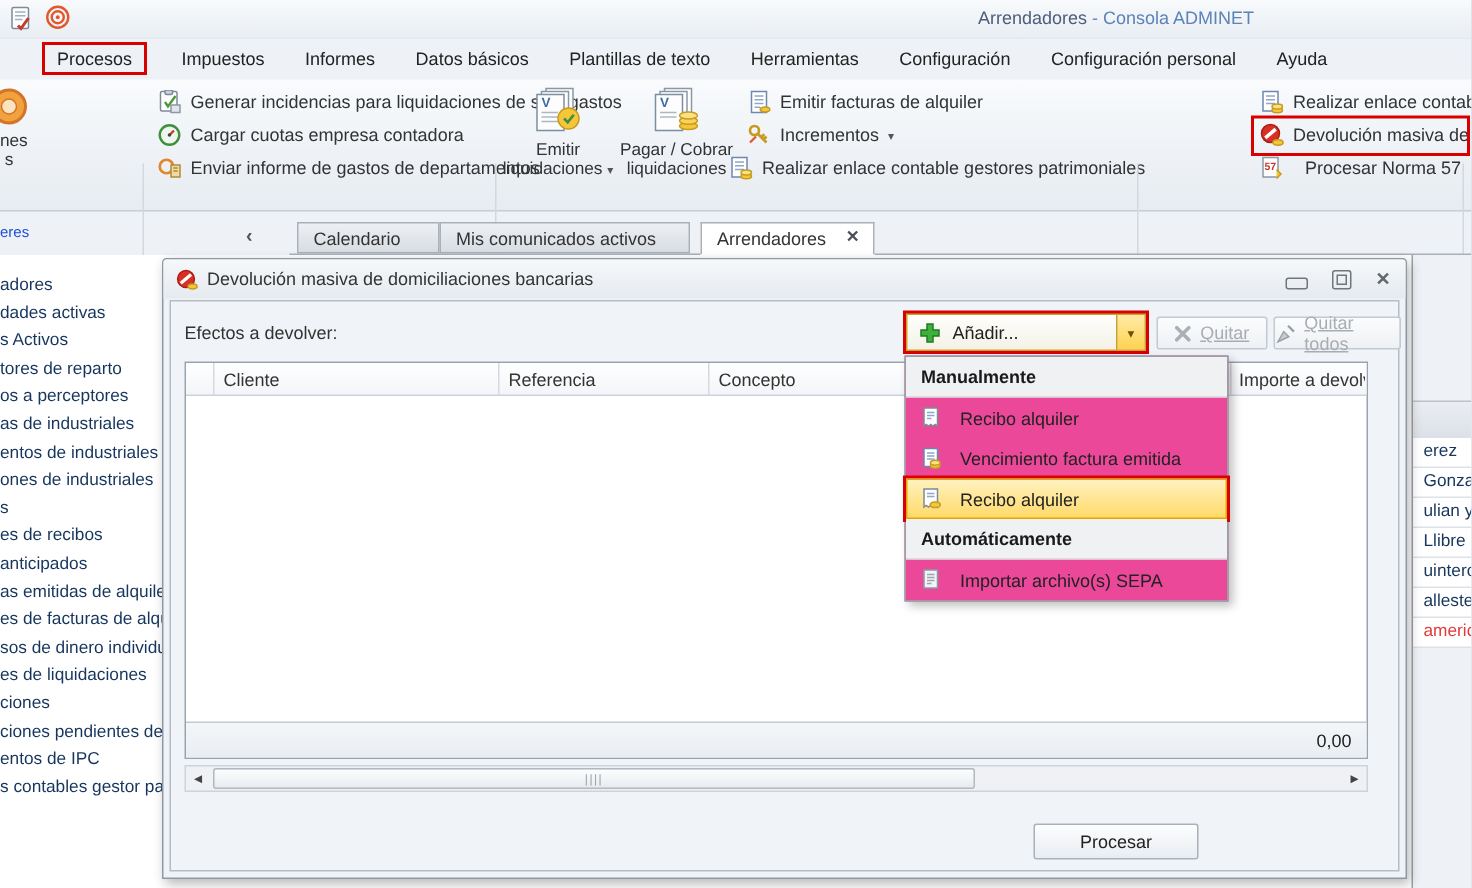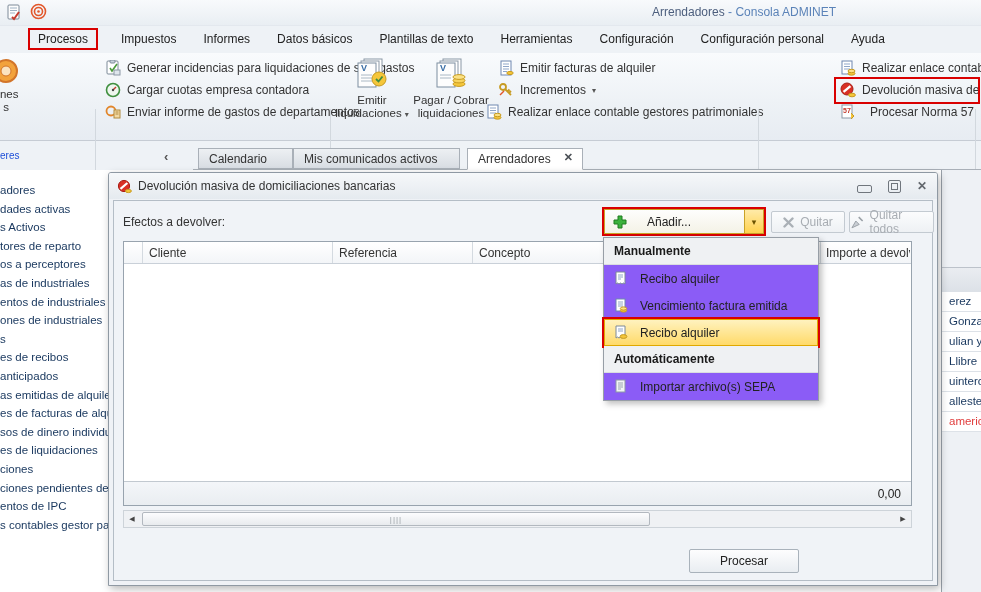--- a/index.html
+++ b/index.html
@@ -57,24 +57,24 @@
   .dlg-controls{position:absolute;right:10px;top:7px;display:flex;gap:16px;align-items:center;}
   .wc-min{width:13px;height:6px;border:1px solid #70767d;border-radius:2px;margin-top:4px;}
   .wc-rest{width:11px;height:11px;border:1px solid #70767d;border-radius:2px;position:relative;}
   .wc-rest::after{content:"";position:absolute;left:2px;top:2px;right:2px;bottom:2px;border:1px solid #70767d;}
   .wc-close{font-size:12px;font-weight:bold;color:#63686e;line-height:11px;}
   .dlg-frame{left:4px;top:27px;width:820px;height:381px;border:1px solid #b4bdc6;background:#f0f3f7;box-sizing:border-box;}
   .efectos{left:14px;top:42px;font-size:12px;color:#333;}
 
   .btn{box-sizing:border-box;border:1px solid #a9b2bb;border-radius:2px;background:linear-gradient(#fdfdfe,#e9edf1);
        display:flex;align-items:center;justify-content:center;font-size:12px;color:#222;gap:6px;cursor:pointer;}
-  .btn.disabled{color:#a8adb3;border-color:#c3cad1;background:linear-gradient(#fbfcfd,#eef1f4);cursor:default;}
+  .btn.disabled{color:#a8adb3;border-color:#c3cad1;background:linear-gradient(#fbfcfd,#eef1f4);cursor:default;text-decoration:underline;}
 
   .add-btn{left:495px;top:36px;width:160px;height:25px;display:flex;box-shadow:0 0 0 2px #d90000;cursor:pointer;}
-  .add-main{flex:1;display:flex;align-items:center;gap:20px;padding-left:8px;border:1px solid #c9a227;border-right:none;
+  .add-main{flex:1;display:flex;align-items:center;gap:8px;padding-left:8px;border:1px solid #c9a227;border-right:none;
             background:linear-gradient(#fefefd,#f4f2e6);box-sizing:border-box;font-size:12px;color:#222;}
   .add-arrow{width:20px;border:1px solid #c9a227;background:linear-gradient(#ffeaa8,#ffd24e);display:flex;align-items:center;justify-content:center;
              font-size:9px;color:#6a5200;box-sizing:border-box;}
   .quitar-btn{left:662px;top:38px;width:74px;height:22px;}
   .quitartodos-btn{left:740px;top:38px;width:85px;height:22px;}
 
   .listbox{left:14px;top:68px;width:789px;height:265px;background:#fff;border:1px solid #98a3ae;box-sizing:border-box;}
   .lb-header{position:absolute;left:0;top:0;width:787px;height:21px;background:linear-gradient(#ffffff,#f3f5f8);border-bottom:1px solid #c9d0d8;}
   .col-sep{position:absolute;top:0;width:1px;height:21px;background:#d4dae0;}
   .lb-h{position:absolute;top:4px;font-size:12px;color:#333;white-space:nowrap;}
@@ -83,21 +83,21 @@
 
   .hscroll{left:14px;top:337px;width:789px;height:18px;background:#eff1f4;border:1px solid #cdd3d9;box-sizing:border-box;display:flex;align-items:center;}
   .sc-btn{width:16px;height:16px;display:flex;align-items:center;justify-content:center;font-size:7px;color:#444;cursor:pointer;}
   .sc-thumb{margin-left:2px;width:508px;height:14px;background:linear-gradient(#fcfdfe,#e8ebee);border:1px solid #b2b8bf;border-radius:2px;
             display:flex;align-items:center;justify-content:center;font-size:8px;letter-spacing:1px;color:#9aa0a6;cursor:grab;box-sizing:border-box;}
   .sc-spacer{flex:1;}
   .procesar-btn{left:580px;top:376px;width:110px;height:24px;}
   .cancelar-btn{left:705px;top:376px;width:98px;height:24px;}
 
   
-  .ddmenu{left:603px;top:237px;width:214px;background:#8b5cf6;border:1px solid #979ea6;box-shadow:3px 3px 6px rgba(0,0,0,.25);z-index:20;}
+  .ddmenu{left:603px;top:237px;width:214px;background:#ec4899;border:1px solid #979ea6;box-shadow:3px 3px 6px rgba(0,0,0,.25);z-index:20;}
   .dd-header{height:26px;line-height:26px;background:#eff1f3;border-bottom:1px solid #dadde0;font-weight:bold;font-size:12px;color:#1a1a1a;padding-left:10px;}
   .dd-item{height:27px;display:flex;align-items:center;gap:12px;padding-left:9px;font-size:12px;color:#222;cursor:pointer;box-sizing:border-box;}
   .dd-item.hl{background:linear-gradient(#fff3c2,#ffd966);box-shadow:inset 0 0 0 1px #e0a800,0 0 0 2px #d90000;}
 
   svg{display:inline-block;vertical-align:middle;}
   .nowrap{white-space:nowrap;}
 </style>
 </head>
 <body>
 

